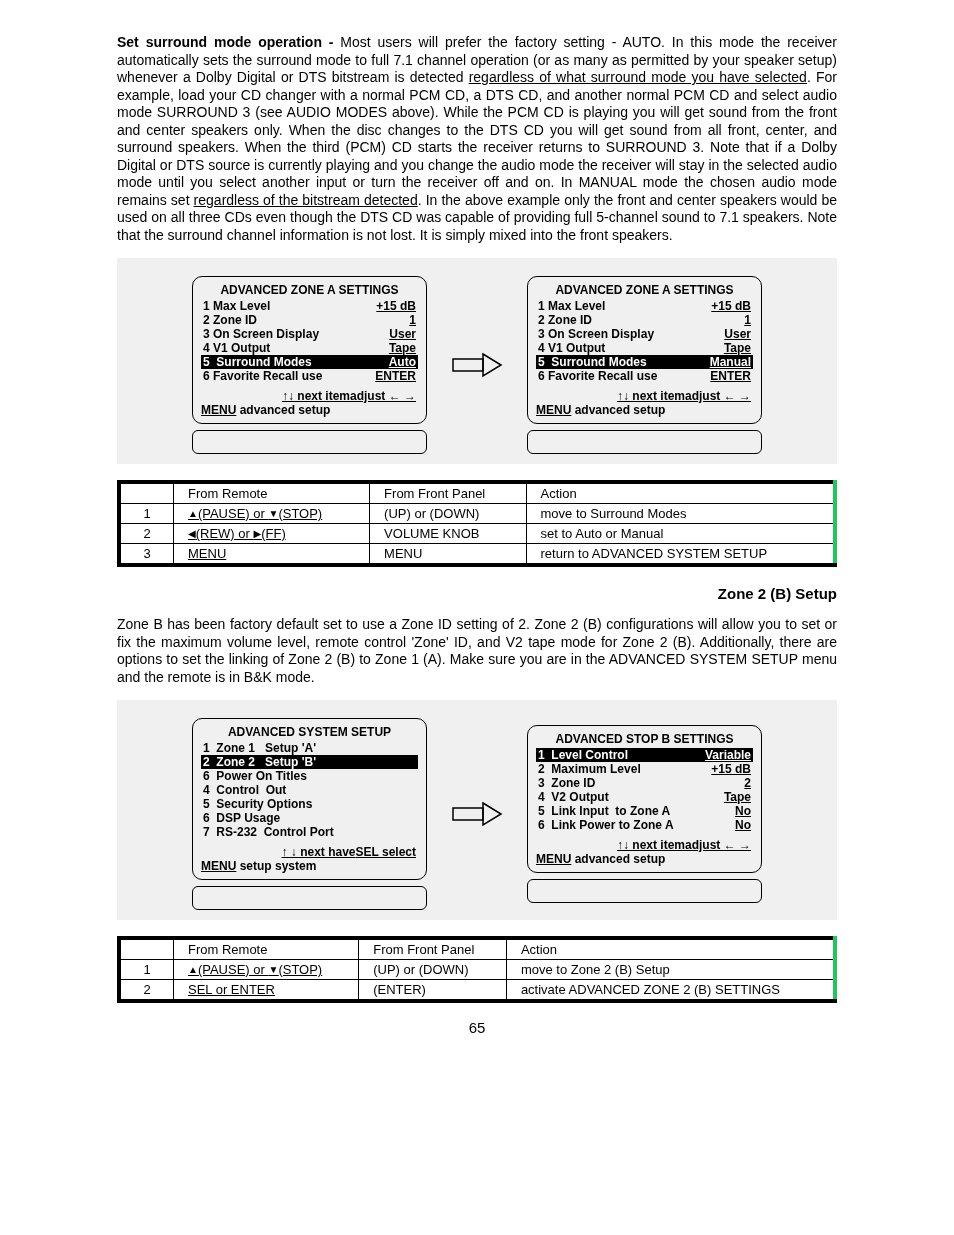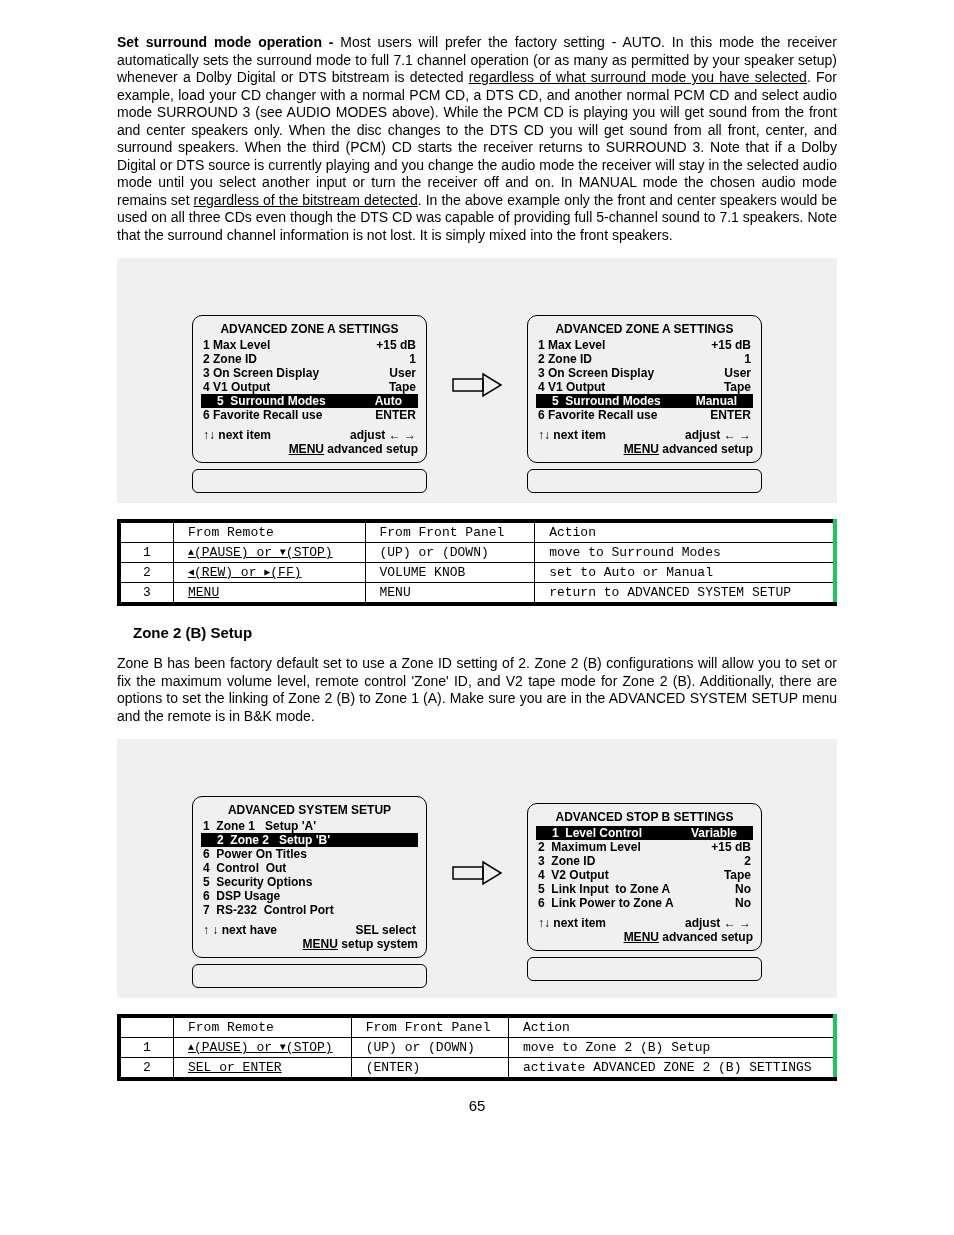--- a/index.html
+++ b/index.html
@@ -17,21 +17,22 @@
   }
   .para {
     text-align: justify;
     line-height: 1.25;
     margin-bottom: 14px;
   }
   .para .lead { font-weight: bold; }
   .u { text-decoration: underline; }
   h3.section {
     font-size: 15px;
-    margin: 18px 0 8px 16px;
+    margin: 18px 0 8px 5px;
+    text-align: right;
   }
 
   
   .panels-wrap {
     background: #f0f0f0;
     padding: 18px 0 10px 0;
     margin-bottom: 16px;
     display: flex;
     align-items: center;
     justify-content: center;
@@ -40,29 +41,28 @@
   .osd {
     width: 235px;
     font-size: 12px;
     font-weight: bold;
   }
   .osd-box {
     border: 1.5px solid #000;
     border-radius: 10px;
     padding: 6px 8px 4px 8px;
     background: #f0f0f0;
-    margin-top: 39px;
   }
   .osd-title { text-align: center; margin-bottom: 2px; }
   .osd-row { display: flex; justify-content: space-between; padding: 0 2px; gap: 16px; }
-  .osd-row.hl { background: #000; color: #fff; padding: 0 16px; }
+  .osd-row.hl { background: #000; color: #fff; padding: 0 2px; }
   .osd-row .l { white-space: pre; }
-  .osd-row .r { white-space: pre; }
-  .osd-foot1 { display:flex; justify-content: space-between; padding: 6px 2px 0 2px; }
-  .osd-foot2 { text-align: right; padding-bottom: 2px; }
+  .osd-row .r { white-space: pre; text-decoration: underline; }
+  .osd-foot1 { display:flex; justify-content: flex-end; padding: 6px 2px 0 2px; text-decoration: underline; }
+  .osd-foot2 { text-align: left; padding-bottom: 2px; }
   .osd-foot2 .menu-underline { text-decoration: underline; }
   .osd-btn {
     border: 1.5px solid #000;
     border-radius: 6px;
     height: 22px;
     margin-top: 6px;
   }
   .arrow-box {
     display: flex; align-items: center; justify-content: center;
     width: 60px;
@@ -74,21 +74,20 @@
     width: 100%;
     border-collapse: collapse;
     margin-bottom: 16px;
     font-size: 13px;
   }
   table.act td, table.act th {
     border: 1px solid #000;
     padding: 2px 14px;
     text-align: left;
     font-weight: normal;
-    font-family: Liberation Mono, monospace;
   }
   table.act th.numcol { width: 24px; text-align: center; }
   table.act td.num { text-align: center; }
   table.act .outer-left { border-left: 4px solid #000; }
   table.act .outer-right { border-right: 4px solid #22c55e; }
   table.act .outer-top { border-top: 4px solid #000; }
   table.act .outer-bottom { border-bottom: 4px solid #000; }
   .tri { font-size: 10px; vertical-align: 1px; }
 
   .page-num { text-align: center; font-size: 15px; }

